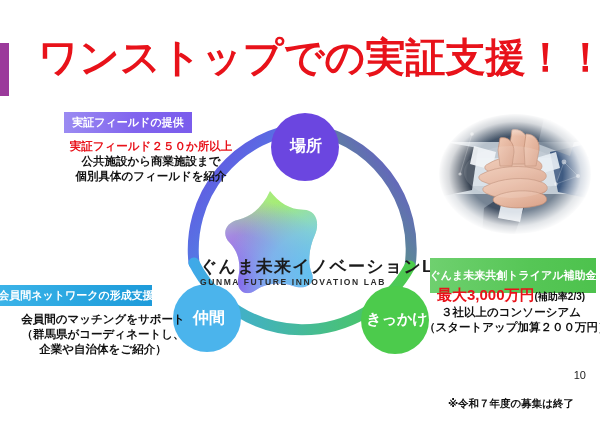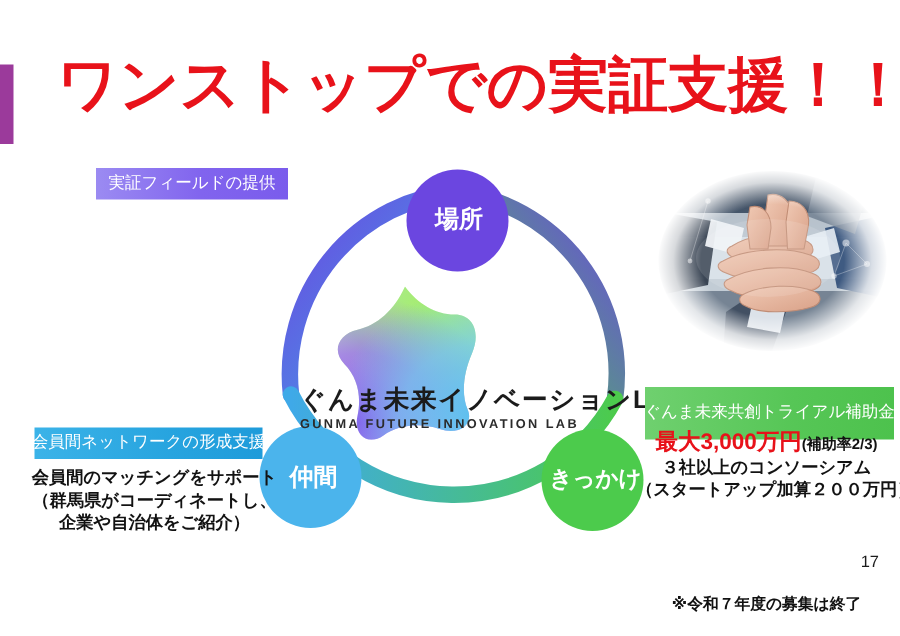--- a/index.html
+++ b/index.html
@@ -90,36 +90,36 @@
     font-weight: bold;
     color: #2b2b2b;
     letter-spacing: 1.6px;
     white-space: nowrap;
   }
 
   
   .badge {
     position: absolute;
     color: #ffffff;
-    font-weight: normal;
+    font-weight: bold;
     text-align: center;
     display: flex;
     align-items: center;
     justify-content: center;
     line-height: 1;
     white-space: nowrap;
   }
   .badge-purple {
     left: 64px; top: 112px;
     width: 128px; height: 21px;
     font-size: 11px;
     background: linear-gradient(90deg, #9B8BF2 0%, #8164EE 55%, #7A5CEC 100%);
   }
   .badge-blue {
-    left: 23px; top: 285px;
+    left: 0; top: 285px;
     width: 152px; height: 21px;
     font-size: 11px;
     background: linear-gradient(90deg, #3BB3E8 0%, #27A4DF 60%, #1E9BDA 100%);
   }
   .badge-green {
     left: 430px; top: 258px;
     width: 166px; height: 35px;
     font-size: 11px;
     background: linear-gradient(90deg, #6FD06F 0%, #56C656 60%, #4DC24D 100%);
   }
@@ -248,20 +248,25 @@
   </div>
 
   <div class="node-label node-place">場所</div>
   <div class="node-label node-peer">仲間</div>
   <div class="node-label node-chance">きっかけ</div>
 
   <div class="logo-jp">ぐんま未来イノベーションLAB</div>
   <div class="logo-en">GUNMA FUTURE INNOVATION LAB</div>
 
   <div class="badge badge-purple">実証フィールドの提供</div>
+  <div class="txt-block tb-topleft">
+    <span class="line hl-red">実証フィールド２５０か所以上</span>
+    <span class="line">公共施設から商業施設まで</span>
+    <span class="line">個別具体のフィールドを紹介</span>
+  </div>
 
   <div class="badge badge-blue">会員間ネットワークの形成支援</div>
   <div class="txt-block tb-botleft">
     <span class="line">会員間のマッチングをサポート</span>
     <span class="line">（群馬県がコーディネートし、</span>
     <span class="line">企業や自治体をご紹介）</span>
   </div>
 
   <div class="badge badge-green">ぐんま未来共創トライアル補助金</div>
   <div class="txt-block tb-right">
@@ -334,15 +339,15 @@
         <g stroke="#ffffff" stroke-width="0.6" opacity="0.35" fill="none">
           <path d="M 126 50 L 140 64 L 118 72 Z"></path>
           <path d="M 34 22 L 22 62"></path>
         </g>
       </g>
 
       <ellipse cx="77" cy="62" rx="77" ry="61" fill="url(#vignette)"></ellipse>
     </svg>
   </div>
 
-  <div class="page-num">17</div>
+  <div class="page-num">10</div>
 
 </div>
 
 </body></html>

